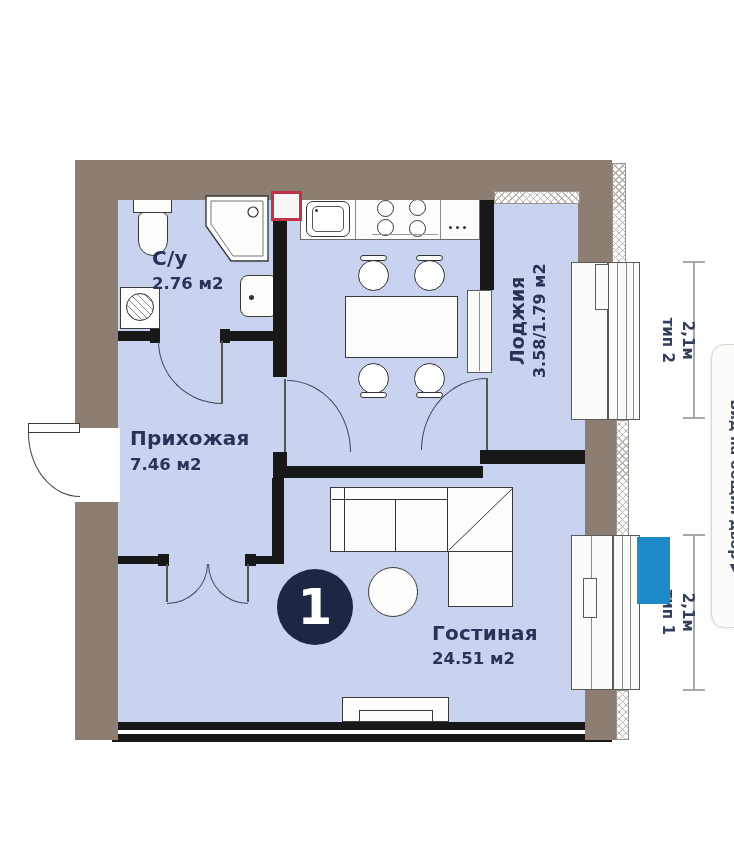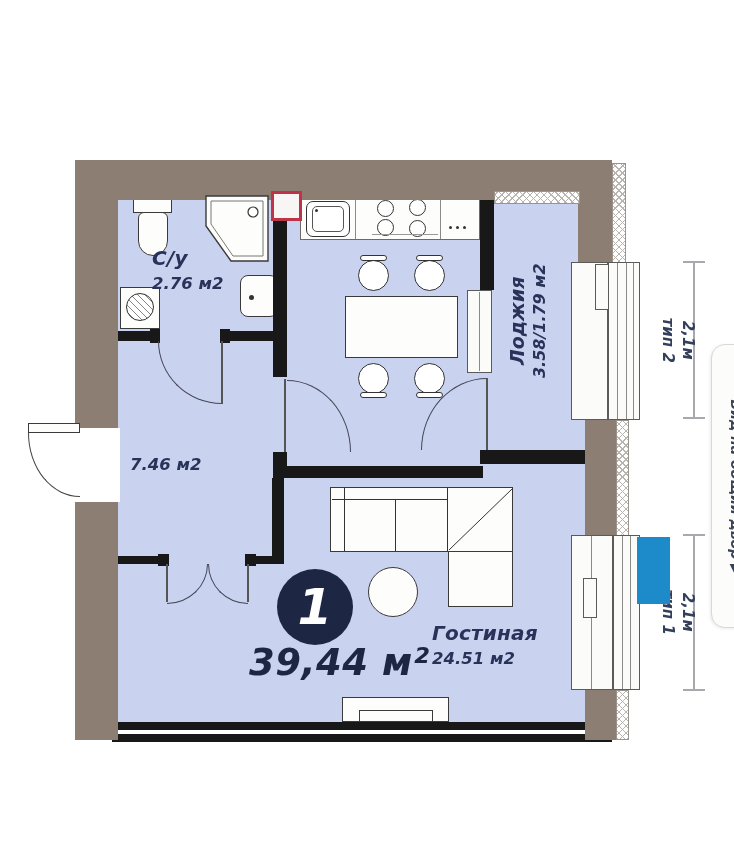--- a/index.html
+++ b/index.html
@@ -1,17 +1,17 @@
 <!DOCTYPE html>
 <html><head>
 <meta charset="utf-8">
 <style>
   html,body{margin:0;padding:0;background:#fff;width:734px;height:867px;overflow:hidden;
     font-family:"DejaVu Sans", sans-serif;}
-  #plan{position:relative;width:734px;height:867px;background:#fff;font-style:italic;}
+  #plan{position:relative;width:734px;height:867px;background:#fff;}
   .abs{position:absolute;}
   
   .floor{background:#c9d3ef;}
   .brown{background:#8d7e73;}
   .blackwall{background:#181818;}
   .hatch{background:
       repeating-linear-gradient(45deg,#b9b4ae 0 1px,transparent 1px 5px),
       repeating-linear-gradient(-45deg,#b9b4ae 0 1px,transparent 1px 5px),#fff;
       border:1px solid #9a9democ;}
   .hatch{border:1px solid #9a948d;}
@@ -165,34 +165,34 @@
   <svg class="overlay" width="734" height="867">
     <polygon points="206,196 268,196 268,261 231,261 206,226" fill="#fdfdfc" stroke="#3a3a3a" stroke-width="1.4"></polygon>
     <polygon points="211,201 263,201 263,256 233,256 211,224" fill="none" stroke="#777" stroke-width="1"></polygon>
     <circle cx="253" cy="212" r="5" fill="#fff" stroke="#333" stroke-width="1.2"></circle>
     <line x1="449" y1="550" x2="512" y2="489" stroke="#333" stroke-width="1"></line>
   </svg>
 
   <div class="room-name" style="left:152px;top:246px;">С/у</div>
   <div class="room-area" style="left:152px;top:274px;">2.76 м2</div>
 
+  <div class="room-name" style="left:130px;top:426px;">Прихожая</div>
   <div class="room-area" style="left:130px;top:455px;">7.46 м2</div>
 
   <div class="room-name" style="left:432px;top:621px;text-align:center;">Гостиная</div>
   <div class="room-area" style="left:432px;top:649px;">24.51 м2</div>
 
   <div class="abs rot-ccw" style="left:458px;top:298px;width:140px;text-align:center;color:#29335a;line-height:1.3;">
     <div style="font-size:19px;font-weight:700;">Лоджия</div>
     <div style="font-size:16px;font-weight:600;">3.58/1.79 м2</div>
   </div>
 
   <div id="badge">
       <span>1</span>
     </div>
-  <div id="total-area">39,44 м²</div>
 
   <div class="dimline" style="left:693px;top:262px;height:156px;"></div>
   <div class="tick" style="left:683px;top:261px;"></div>
   <div class="tick" style="left:683px;top:417px;"></div>
   <div class="dimlab" style="left:616px;top:320px;">
     <div>2,1м</div>
     <div>тип 2</div>
   </div>
 
   <div class="dimline" style="left:693px;top:535px;height:155px;"></div>

